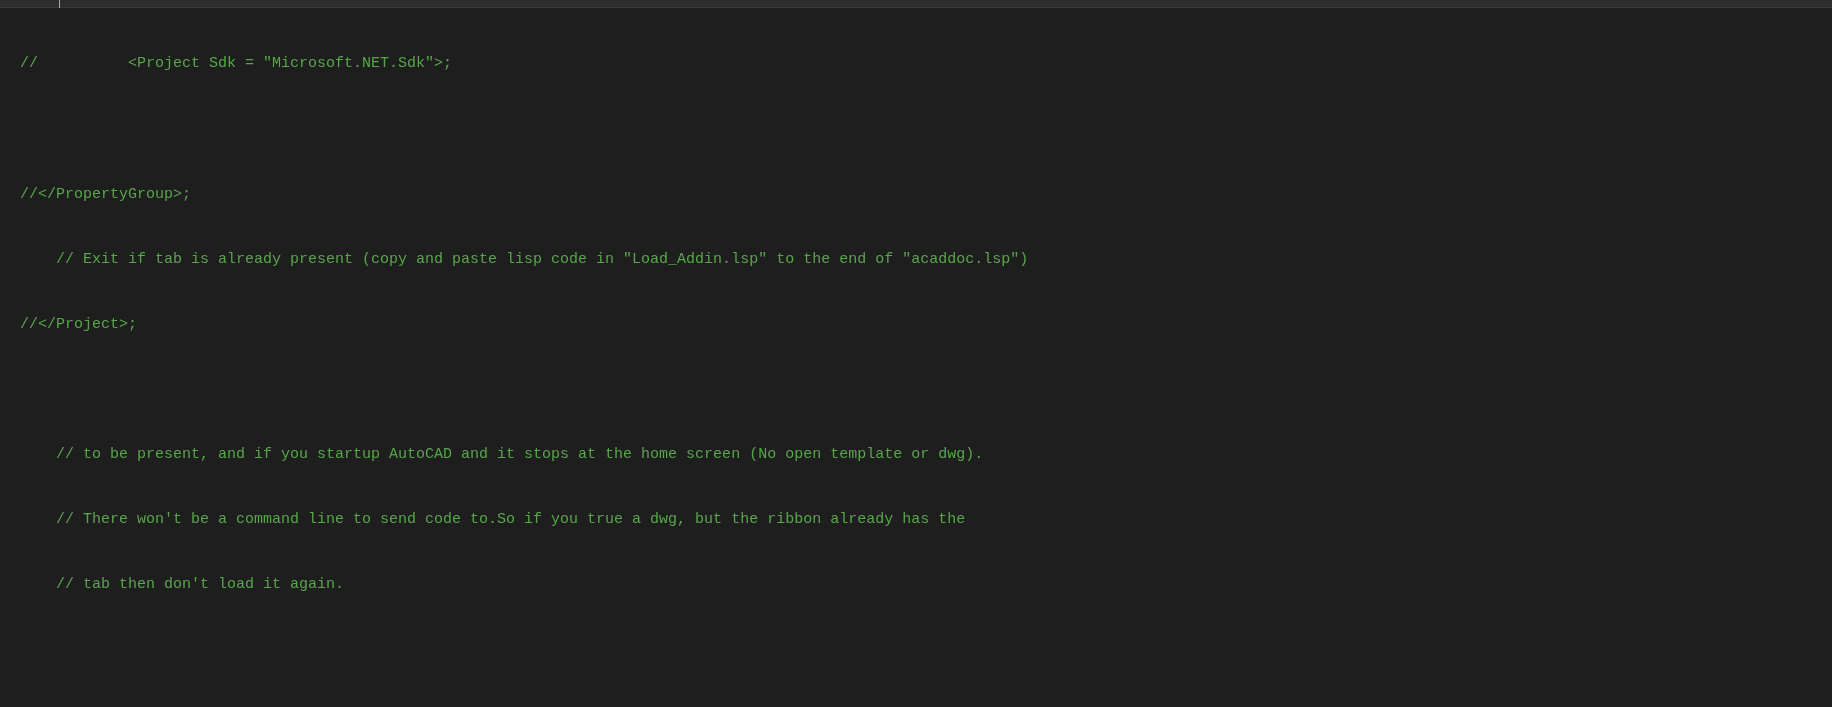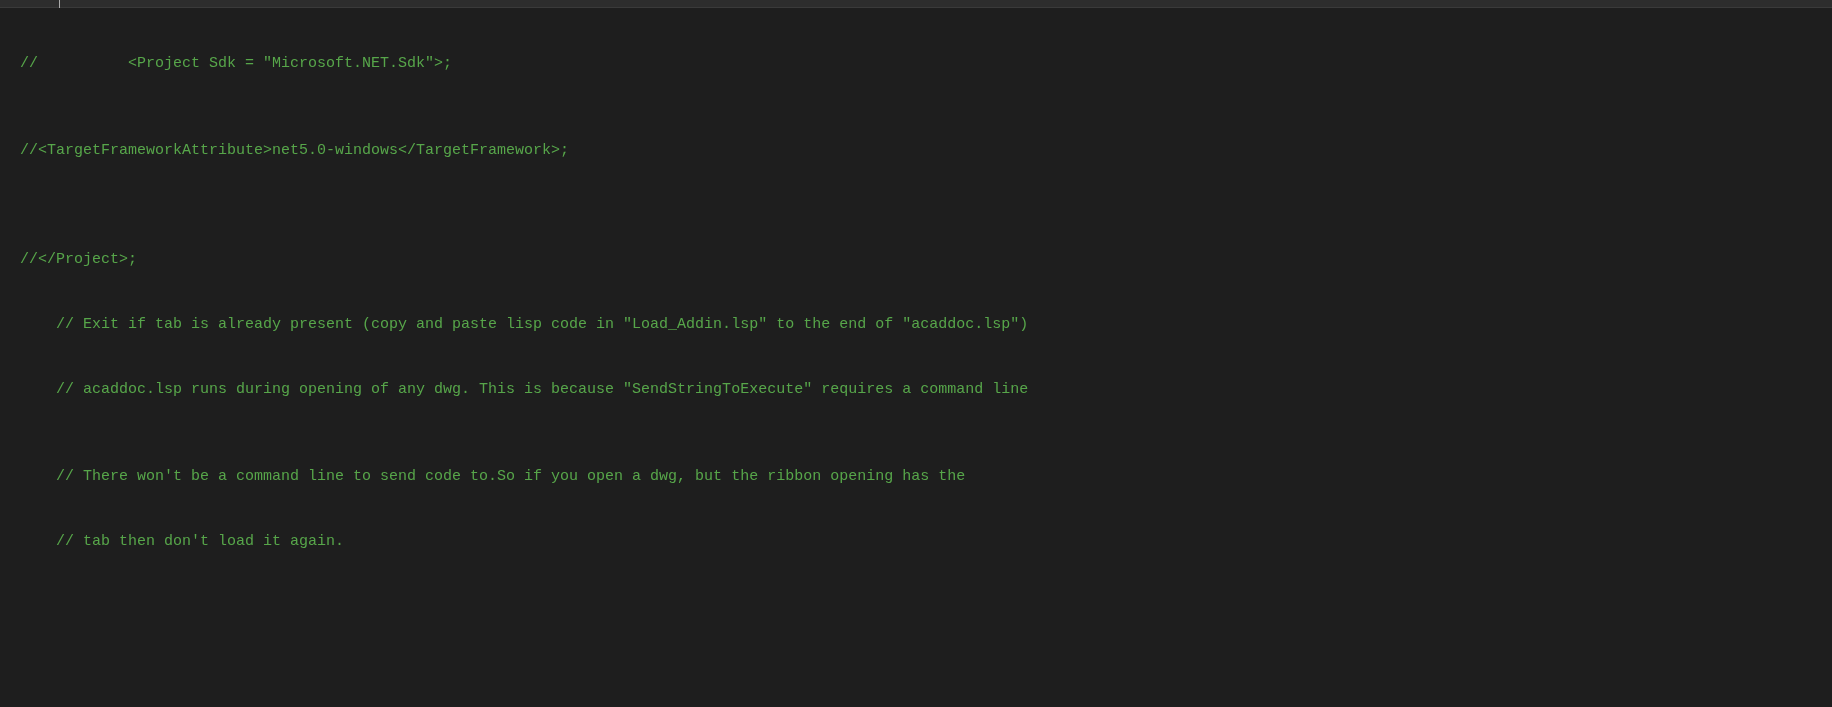--- a/index.html
+++ b/index.html
@@ -43,32 +43,33 @@
 
 <div class="top-border">
   <div class="top-caret"></div>
 </div>
 
 <div class="editor">
 
 <div class="line"><span class="comment">//</span><span class="plain">          </span><span class="comment">&lt;Project Sdk = "Microsoft.NET.Sdk"&gt;;</span></div>
 
 
-<div class="line"><span class="comment">//&lt;TargetFrameworkAttribute&gt;net5.0-windows&lt;/TargetFramework&gt;;</span></div>
 
 
+<div class="line"><span class="comment">//&lt;/PropertyGroup&gt;;</span></div>
+
+<div class="line"><span class="plain">    </span><span class="comment">// Exit if tab is already present (copy and paste lisp code in "Load_Addin.lsp" to the end of "acaddoc.lsp")</span></div>
 
 <div class="line"><span class="comment">//&lt;/Project&gt;;</span></div>
 
-<div class="line"><span class="plain">    </span><span class="comment">// Exit if tab is already present (copy and paste lisp code in "Load_Addin.lsp" to the end of "acaddoc.lsp")</span></div>
+<div class="line"><span class="plain">    </span></div>
 
-<div class="line"><span class="plain">    </span><span class="comment">// acaddoc.lsp runs during opening of any dwg. This is because "SendStringToExecute" requires a command line</span></div>
+<div class="line"><span class="plain">    </span><span class="comment">// to be present, and if you startup AutoCAD and it stops at the home screen (No open template or dwg).</span></div>
 
-
-<div class="line"><span class="plain">    </span><span class="comment">// There won't be a command line to send code to.So if you open a dwg, but the ribbon opening has the</span></div>
+<div class="line"><span class="plain">    </span><span class="comment">// There won't be a command line to send code to.So if you true a dwg, but the ribbon already has the</span></div>
 
 <div class="line"><span class="plain">    </span><span class="comment">// tab then don't load it again.</span></div>
 
 
 
 
 
 
 
 

